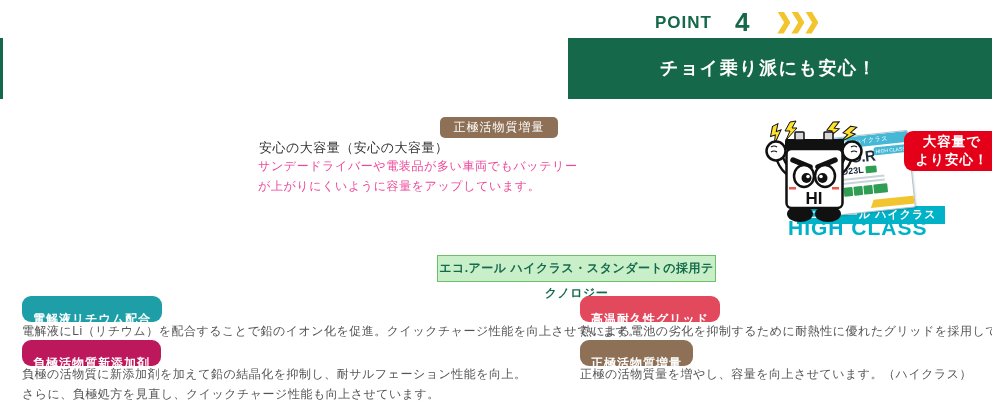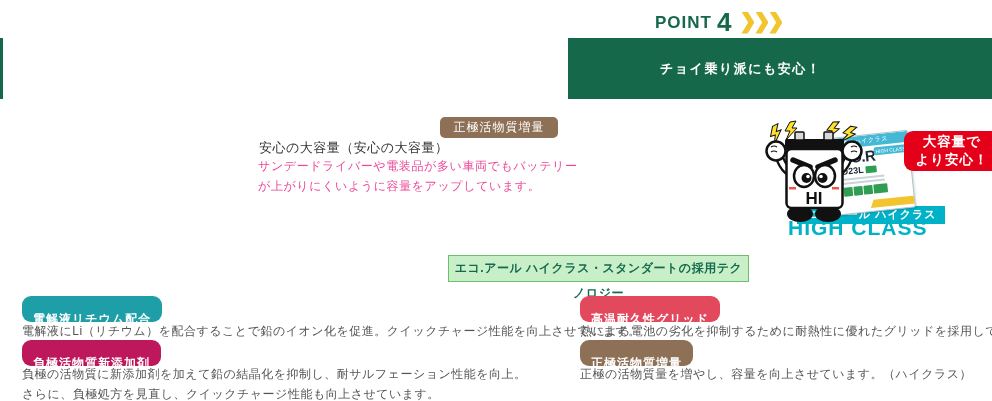--- a/index.html
+++ b/index.html
@@ -5,30 +5,30 @@
   * { margin:0; padding:0; box-sizing:border-box; }
   html,body { background:#fff; }
   .page {
     position:relative; width:992px; height:401px; background:#ffffff;
     overflow:hidden; font-family:"Liberation Sans","DejaVu Sans",sans-serif;
   }
   
   .left-sliver { position:absolute; left:0; top:38px; width:3px; height:61px; background:#15684a; }
 
   
-  .point-header { position:absolute; left:655px; top:7px; display:flex; align-items:center; gap:3px; }
+  .point-header { position:absolute; left:655px; top:7px; display:flex; align-items:center; gap:21px; }
   .point-label { color:#15684a; font-weight:bold; font-size:17px; letter-spacing:1px; }
   .point-number { color:#15684a; font-weight:bold; font-size:26px; margin-left:2px; }
   .chevrons { display:flex; margin-left:6px; }
   .chevron { width:13px; height:22px; background:#f2c52e; margin-left:1px;
     clip-path:polygon(0 0, 48% 0, 100% 50%, 48% 100%, 0 100%, 52% 50%); }
 
   
   .banner { position:absolute; left:568px; top:38px; width:424px; height:61px; background:#15684a; }
-  .banner-text { color:#fff; font-weight:bold; font-size:13px; letter-spacing:1.5px; line-height:61px; padding-left:92px; }
+  .banner-text { color:#fff; font-weight:bold; font-size:18px; letter-spacing:1.5px; line-height:61px; padding-left:92px; }
 
   
   .feature-badge { position:absolute; left:440px; top:117px; width:118px; height:21px;
     background:#8d7055; border-radius:5px; color:#fff; font-size:12px; text-align:center; line-height:21px; letter-spacing:1px; }
   .feature-title { position:absolute; left:259px; top:139px; font-size:13px; color:#333; letter-spacing:0.5px; }
   .feature-title .t-bold { font-weight:normal; }
   .feature-body { position:absolute; left:258px; top:156px; width:326px; font-size:12px; color:#ec4899; line-height:20px; letter-spacing:0.6px; }
 
   
   .battery-pack { position:absolute; left:828px; top:134px; width:84px; height:78px; background:#fff;
@@ -45,21 +45,21 @@
   .bp-icons span.wide { width:14px; }
   .bp-ribbon { position:absolute; right:-4px; bottom:3px; width:46px; height:8px; background:#f2c52e; transform:skewX(-24deg); }
   .mascot { position:absolute; left:763px; top:120px; z-index:2; }
   .callout { position:absolute; left:904px; top:131px; width:96px; height:40px; background:#e50019; border-radius:9px;
     color:#fff; font-weight:bold; font-size:13.5px; text-align:center; line-height:18px; padding-top:2px; letter-spacing:1px; z-index:3; }
   .product-tag { position:absolute; left:797px; top:206px; background:#00b2c8; color:#fff; font-weight:bold;
     font-size:11px; padding:1px 9px 2px; letter-spacing:1px; }
   .product-grade { position:absolute; left:788px; top:216px; color:#00b2c8; font-size:21px; font-weight:600; letter-spacing:1px; }
 
   
-  .tech-heading { position:absolute; left:448px; top:255px; width:301px; height:27px; background:#c8efc8;
+  .tech-heading { position:absolute; left:437px; top:255px; width:279px; height:27px; background:#c8efc8;
     border:1px solid #6cc06c; color:#156a4d; font-weight:bold; font-size:12px; text-align:center; line-height:25px; letter-spacing:0.5px; }
   .tech-badge { position:absolute; height:20px; border-radius:9px; color:#fff; font-size:12px; font-weight:bold;
     padding:13px 11px; line-height:20px; letter-spacing:1px; }
   .tech-body { position:absolute; font-size:12px; color:#555; line-height:20px; letter-spacing:0.5px; white-space:nowrap; }
   .b-item0 { left:22px; top:296px; }  .t-item0 { left:22px; top:321px; }
   .b-item1 { left:22px; top:340px; }  .t-item1 { left:22px; top:364px; }
   .b-item2 { left:580px; top:296px; } .t-item2 { left:580px; top:321px; }
   .b-item3 { left:580px; top:340px; } .t-item3 { left:580px; top:364px; }
 </style>
 </head>

